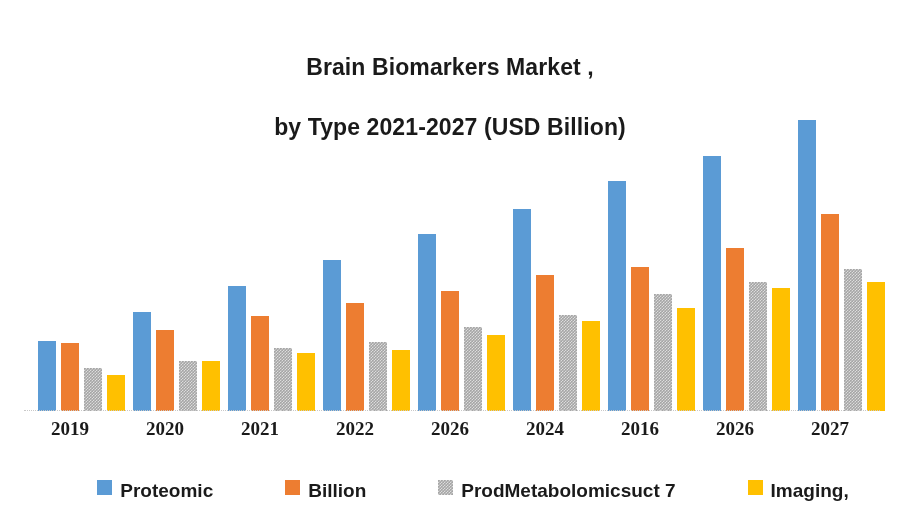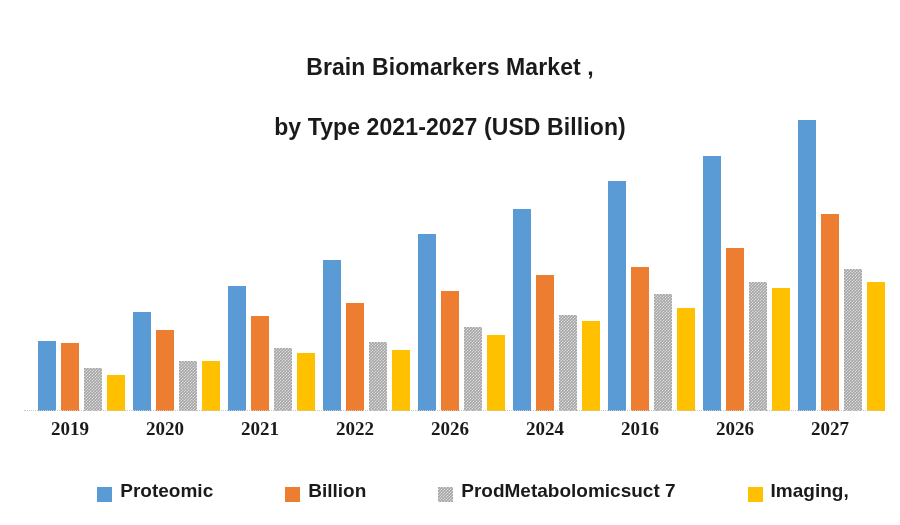--- a/index.html
+++ b/index.html
@@ -108,21 +108,21 @@
     left: 0;
     top: 476px;
     width: 900px;
     height: 30px;
     display: flex;
     justify-content: center;
     align-items: center;
   }
   .legend-item {
     display: flex;
-    align-items: flex-end;
+    align-items: flex-start;
     margin: 0 13px;
     padding-left: 46px;
   }
   .legend-swatch {
     width: 15px;
     height: 15px;
     margin-right: 8px;
     flex: 0 0 auto;
   }
   .legend-swatch.k0 { background: #5B9BD5; }

